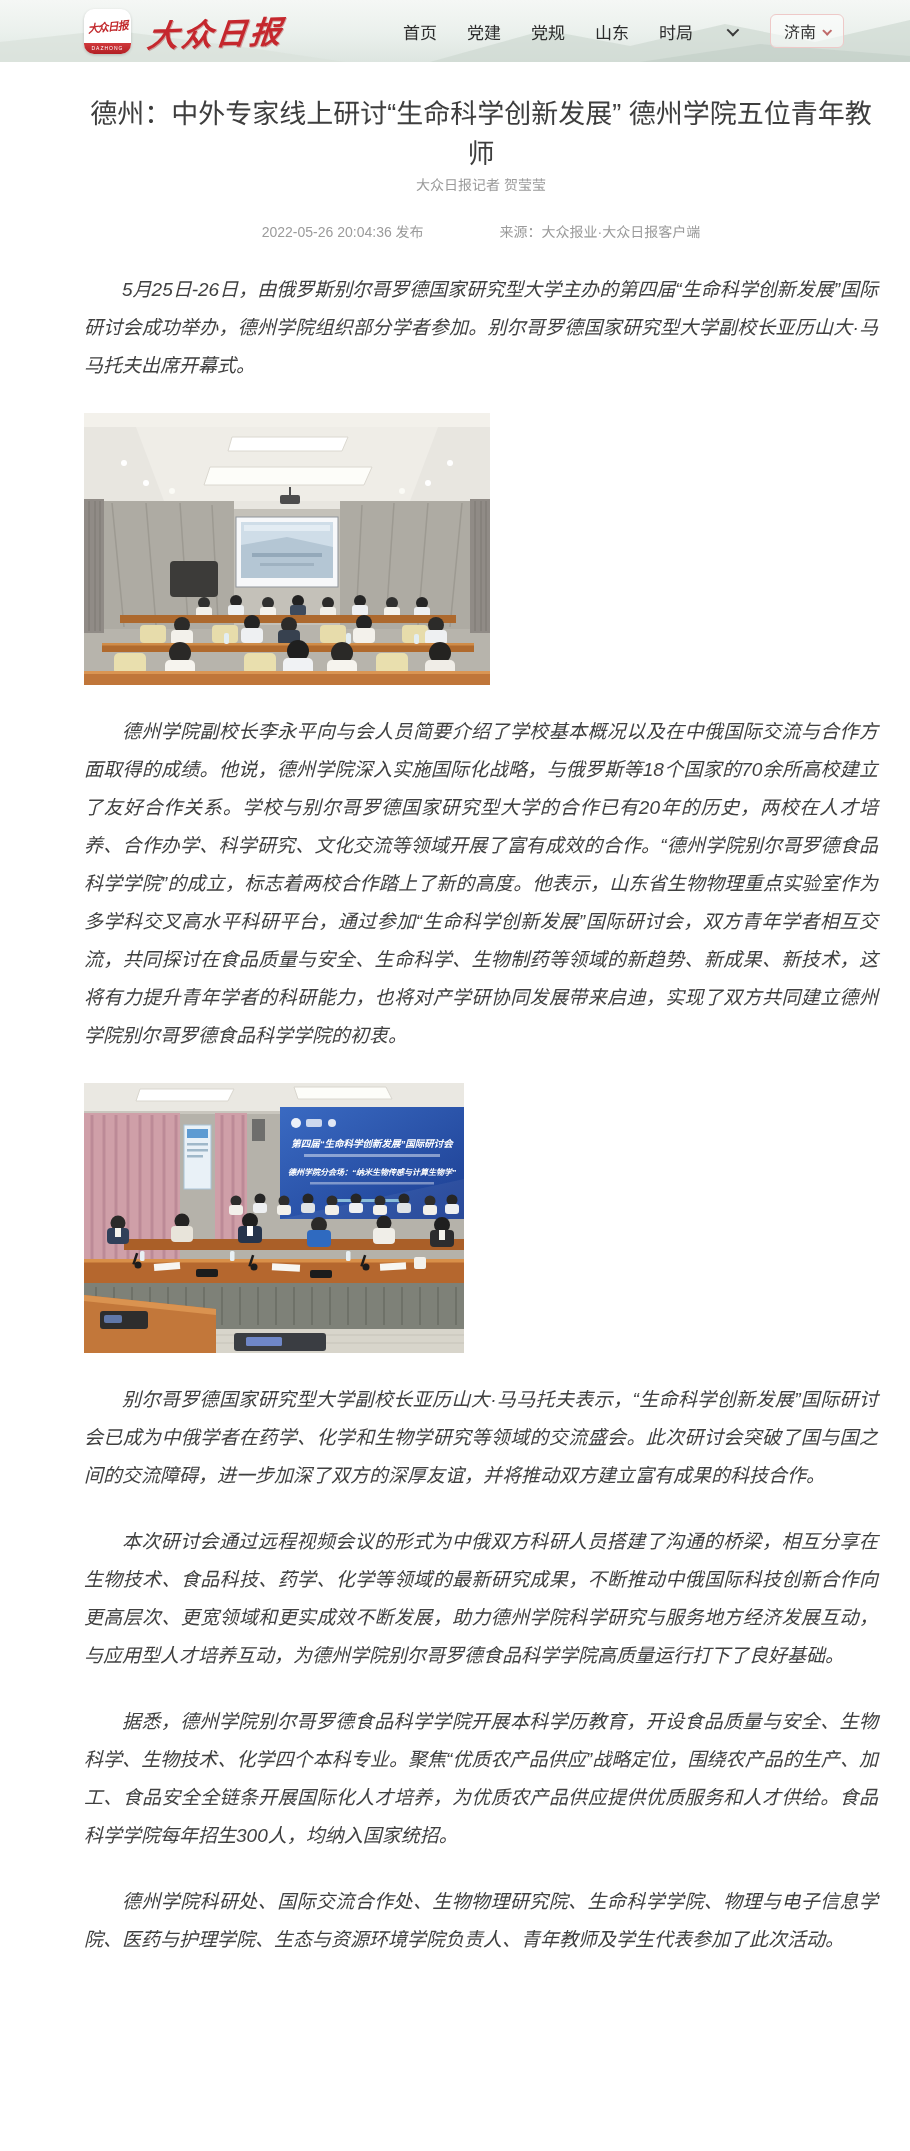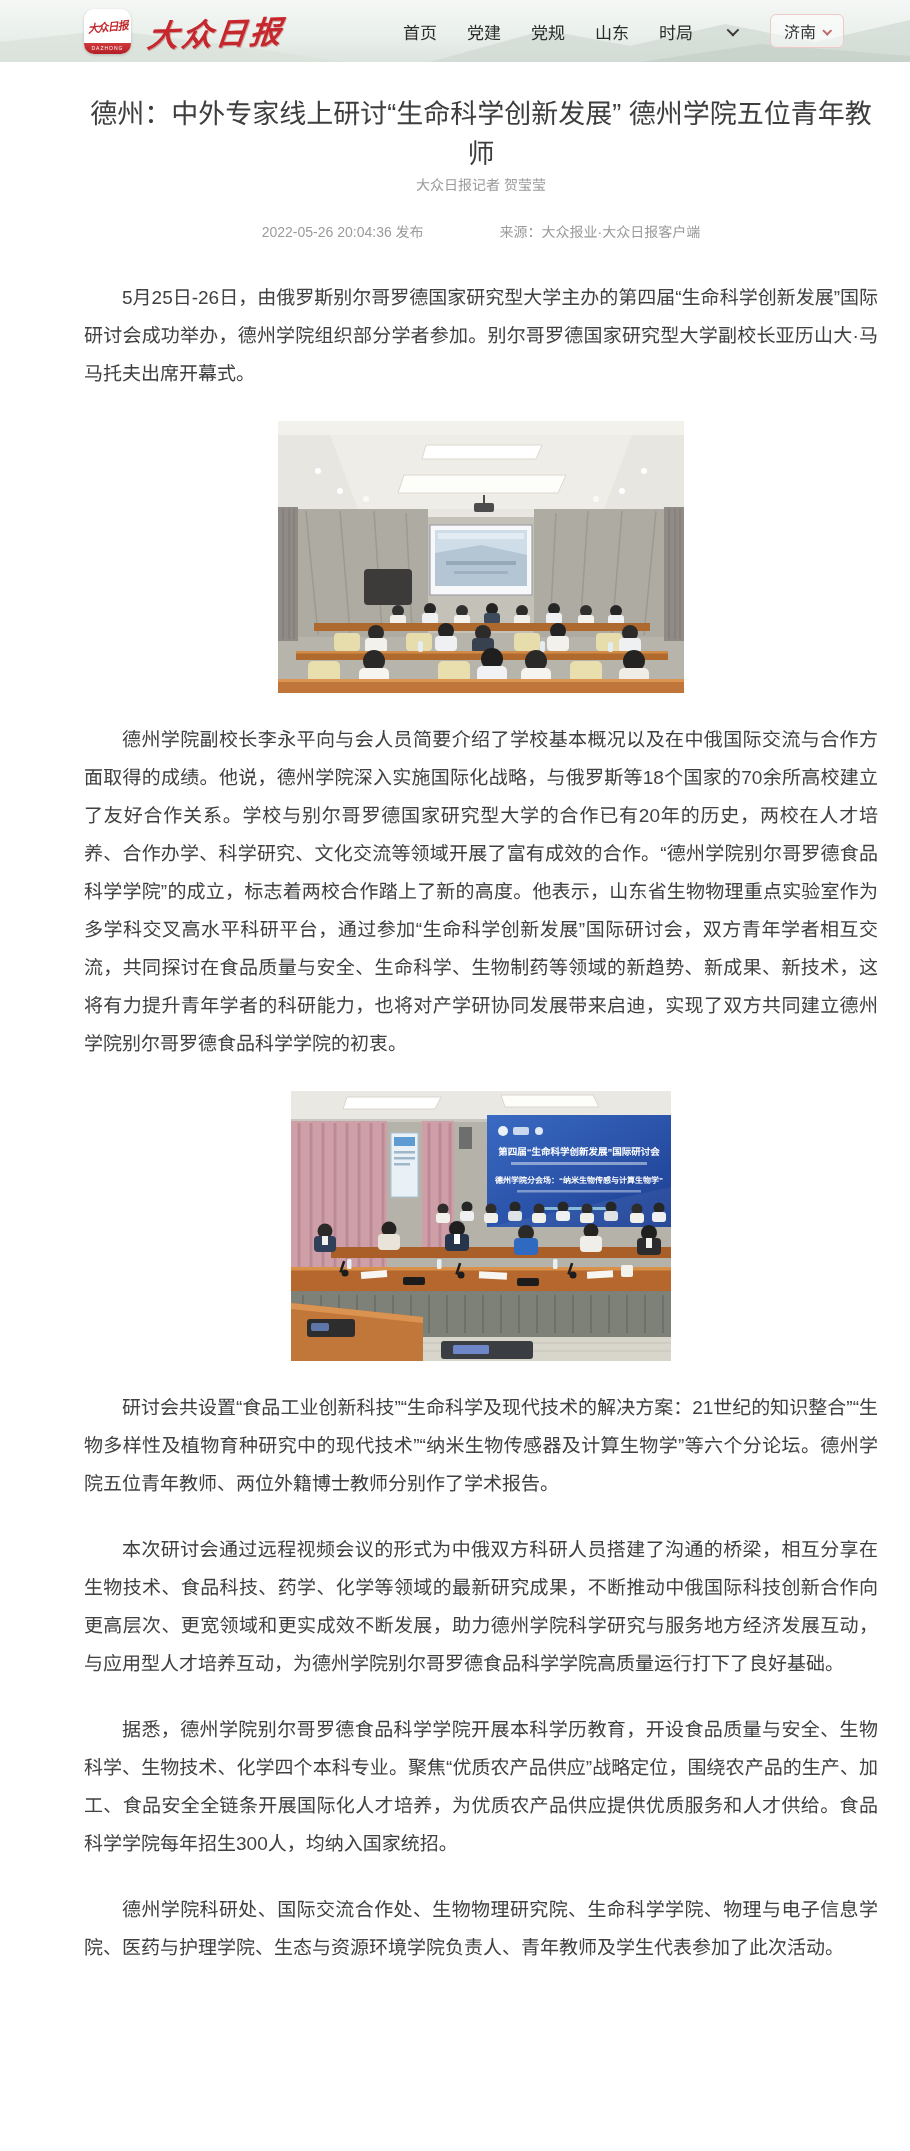--- a/index.html
+++ b/index.html
@@ -117,30 +117,30 @@
   }
   .meta-row {
     margin-top: 27px;
     display: flex;
     justify-content: center;
     gap: 76px;
     font-size: 14px;
     color: #9b9b9b;
   }
 
-  .article-body { margin-top: 38px; }
+  .article-body { margin-top: 30px; font-style: italic; }
   .body-par {
     font-size: 19px;
     line-height: 38px;
     color: #404040;
     text-align: justify;
     text-indent: 2em;
     margin-bottom: 28px;
   }
-  .photo-wrap { text-align: center; margin: 0 auto 28px; }
+  .photo-wrap { margin: 0 auto 28px; }
   .photo-wrap svg { display: inline-block; vertical-align: top; }
 </style>
 </head>
 <body>
 
 <header class="site-header">
   <svg class="header-bg" viewBox="0 0 910 62" preserveAspectRatio="none">
     <polygon points="0,62 0,42 110,30 250,48 345,62" fill="#d9e1db" opacity="0.75"></polygon>
     <polygon points="430,62 545,30 630,46 725,24 815,42 910,20 910,62" fill="#ccd7d0" opacity="0.65"></polygon>
     <polygon points="640,62 760,44 910,56 910,62" fill="#bfccc4" opacity="0.55"></polygon>
@@ -511,19 +511,19 @@
 
         <polygon points="0,212 132,226 132,270 0,270" fill="#c2773a"></polygon>
         <polygon points="0,212 132,226 132,232 0,218" fill="#da9350"></polygon>
         <rect x="16" y="228" width="48" height="18" rx="3" fill="#2d2d2d"></rect>
         <rect x="20" y="232" width="18" height="8" rx="2" fill="#5f77a8"></rect>
         <rect x="150" y="250" width="92" height="18" rx="3" fill="#3a3d42"></rect>
         <rect x="162" y="254" width="36" height="9" rx="1.5" fill="#6f87c8"></rect>
       </svg>
     </div>
 
-    <p class="body-par">研讨会共设置“食品工业创新科技”“生命科学及现代技术的解决方案：21世纪的知识整合”“生物多样性及植物育种研究中的现代技术”“纳米生物传感器及计算生物学”等六个分论坛。德州学院五位青年教师、两位外籍博士教师分别作了学术报告。</p>
+    <p class="body-par">别尔哥罗德国家研究型大学副校长亚历山大·马马托夫表示，“生命科学创新发展”国际研讨会已成为中俄学者在药学、化学和生物学研究等领域的交流盛会。此次研讨会突破了国与国之间的交流障碍，进一步加深了双方的深厚友谊，并将推动双方建立富有成果的科技合作。</p>
     <p class="body-par">本次研讨会通过远程视频会议的形式为中俄双方科研人员搭建了沟通的桥梁，相互分享在生物技术、食品科技、药学、化学等领域的最新研究成果，不断推动中俄国际科技创新合作向更高层次、更宽领域和更实成效不断发展，助力德州学院科学研究与服务地方经济发展互动，与应用型人才培养互动，为德州学院别尔哥罗德食品科学学院高质量运行打下了良好基础。</p>
     <p class="body-par">据悉，德州学院别尔哥罗德食品科学学院开展本科学历教育，开设食品质量与安全、生物科学、生物技术、化学四个本科专业。聚焦“优质农产品供应”战略定位，围绕农产品的生产、加工、食品安全全链条开展国际化人才培养，为优质农产品供应提供优质服务和人才供给。食品科学学院每年招生300人，均纳入国家统招。</p>
     <p class="body-par">德州学院科研处、国际交流合作处、生物物理研究院、生命科学学院、物理与电子信息学院、医药与护理学院、生态与资源环境学院负责人、青年教师及学生代表参加了此次活动。</p>
 
   </div>
 </main>
 
 </body></html>

